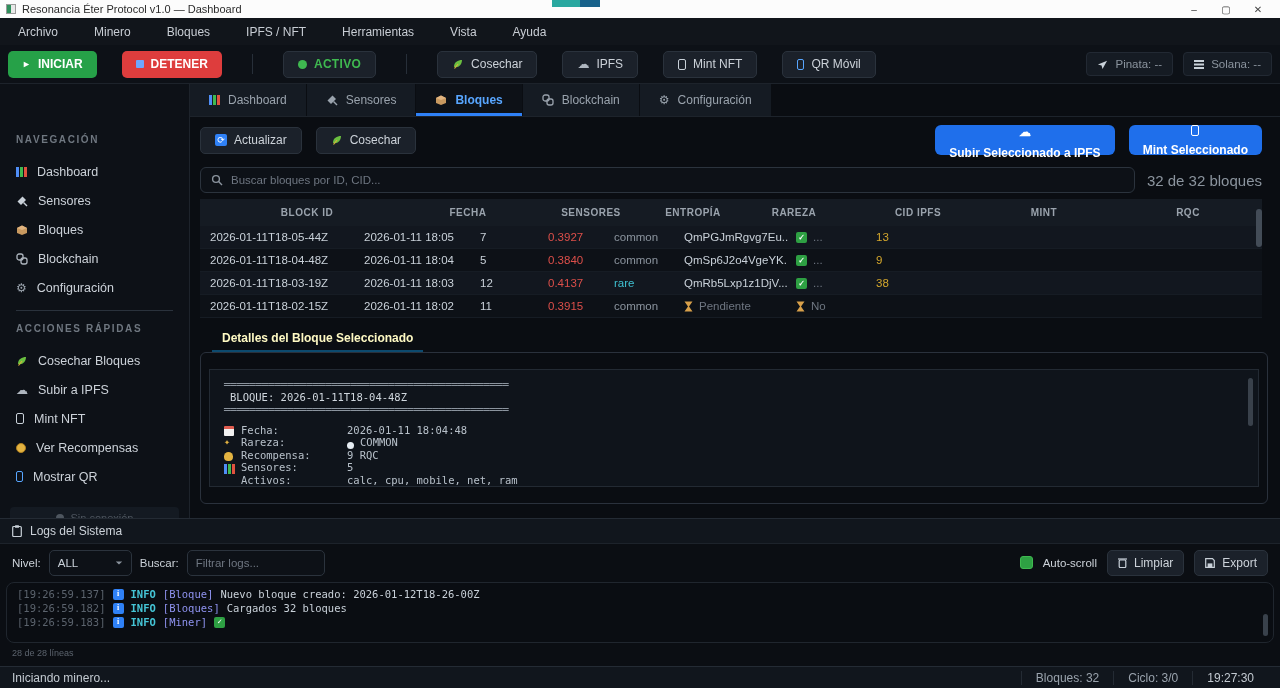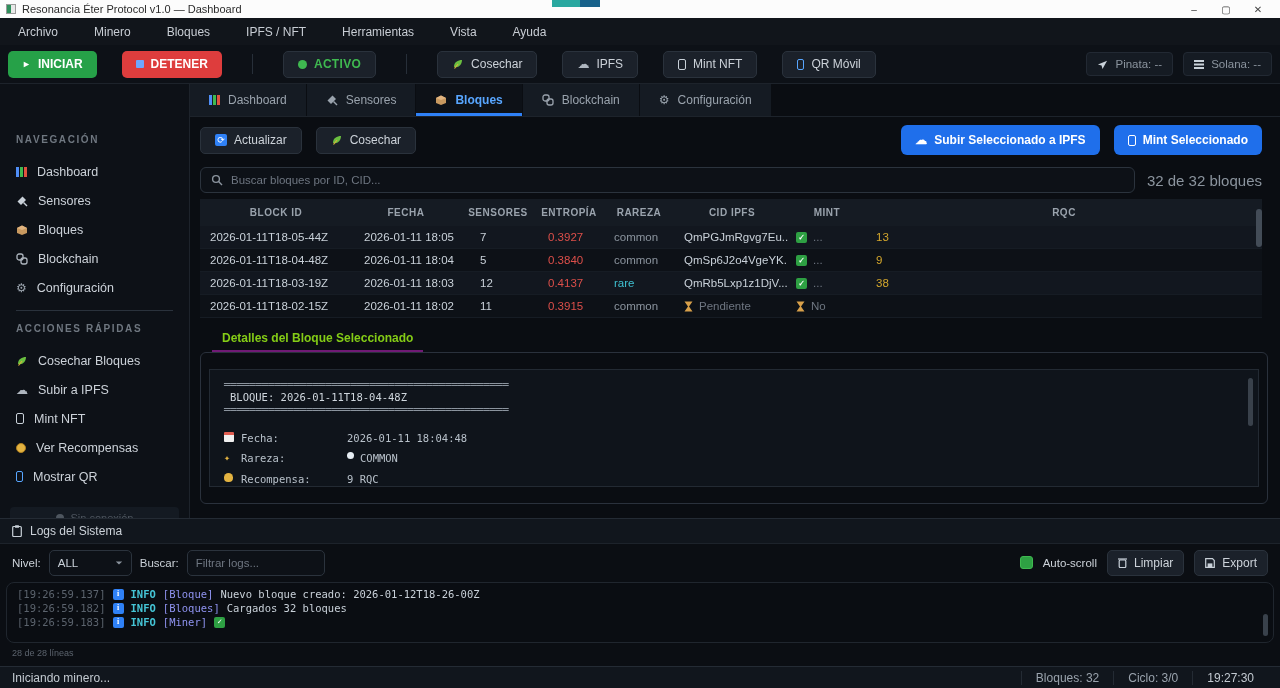--- a/index.html
+++ b/index.html
@@ -27,21 +27,21 @@
   
   .toolbar { height:39px; background:#0d1117; border-bottom:1px solid #1d232b;
     display:flex; align-items:center; padding:0 8px; gap:25px; flex:0 0 39px; }
   .btn { height:27px; border-radius:5px; display:inline-flex; align-items:center;
     gap:7px; padding:0 14px; font-size:12px; white-space:nowrap; }
   .btn-green { background:#26a148; color:#fff; font-weight:700; }
   .btn-red { background:#de3d3d; color:#fff; font-weight:700; }
   .btn-dark { background:#1b212a; border:1px solid #2a323c; color:#ccd2d9; }
   .btn-flat { background:#151b23; border:1px solid #222933; color:#8b949e; height:24px;
     font-size:11.5px; padding:0 10px; border-radius:4px; }
-  .btn-blue { background:#1f6feb; color:#fff; font-weight:600; height:30px; border-radius:6px; }
+  .btn-blue { background:#1f6feb; color:#fff; font-weight:600; height:30px; border-radius:6px;flex-direction:column; }
   .tb-sep { width:1px; height:20px; background:#272f39; margin:0 5px; }
   .status-active { color:#3fb950; font-weight:700; letter-spacing:.3px; }
   .toolbar-right { margin-left:auto; display:flex; gap:10px; }
 
   
   .body-row { flex:1 1 auto; display:flex; min-height:0; }
   .sidebar { width:190px; flex:0 0 190px; background:#0d1117;
     border-right:1px solid #1d232b; padding-top:50px; }
   .side-header { font-size:10px; font-weight:700; letter-spacing:1.6px; color:#6f7780;
     padding:0 16px; margin-bottom:12px; }
@@ -71,51 +71,51 @@
   .search-box input { flex:1; background:transparent; border:none; outline:none;
     color:#c9d1d9; font-size:11.5px; font-family:"Liberation Sans",sans-serif; }
   .search-box input::placeholder { color:#6e7681; }
   .block-count { font-size:15px; color:#8b949e; white-space:nowrap; }
 
   
   .table-wrap { margin:2px 18px 0 10px; position:relative; }
   .trow { display:flex; align-items:center; }
   .thead { background:#151b23; height:27px; }
   .th { font-size:10px; font-weight:700; color:#9aa3ad; letter-spacing:.5px;
-    text-align:center; }
+    text-align:center;margin-left:31px; }
   .tbody-row { height:23px; font-size:11.5px; color:#c9d1d9; border-bottom:1px solid #161c24; }
   .tbody-row.odd { background:#12171f; }
   .tbody-row.even { background:#0d1117; }
   .td { display:flex; align-items:center; gap:6px; padding-left:12px; overflow:hidden;
     white-space:nowrap; }
   .c0{width:152px;} .c1{width:108px;} .c2{width:76px;} .c3{width:66px;}
   .c4{width:74px;} .c5{width:112px;} .c6{width:78px;} .c7{flex:1;}
   .td.c0{padding-left:10px;} .td.c2{padding-left:20px;} .td.c5,.td.c6{padding-left:8px;}
   .td.c7{padding-left:10px;}
   .entropy { color:#dd4f4a; }
   .rarity-common { color:#8b949e; }
   .rarity-rare { color:#3fc1d1; }
   .rqc { color:#d4a72c; }
   .dim { color:#6e7681; }
   .vscroll { position:absolute; width:6px; border-radius:3px; background:#434c57; }
   .table-scroll { right:0; top:10px; height:38px; }
 
   
   .details { margin:10px 12px 0 10px; flex:1; min-height:0; }
   .details-title { display:inline-block; margin-left:12px; padding:3px 10px 5px;
-    font-size:12px; font-weight:700; color:#84cc16; border-bottom:2px solid #701a75; }
+    font-size:12px; font-weight:700; color:#fef9c3; border-bottom:2px solid #0c4a6e; }
   .details-panel { border:1px solid #2a313c; border-radius:6px; height:152px;
     overflow:hidden; }
   .code-box { margin:16px 8px 10px; height:118px; background:#0f141b;
     border:1px solid #232a33; padding:8px 8px 6px 14px; position:relative;
     font-family:"DejaVu Sans Mono", monospace; font-size:10.5px; line-height:12.5px;
     color:#b8c1ca; overflow:hidden; }
   .rule { color:#8b949e; letter-spacing:0; white-space:pre; }
   .bloque-line { color:#d0d7de; padding-left:6px; }
-  .dfield { display:flex; align-items:flex-start; height:12.5px;margin-top:8px; }
+  .dfield { display:flex; align-items:flex-end; height:12.5px; }
   .dficon { width:17px; display:flex; align-items:center; }
   .dflabel { width:106px; }
   .details-scroll { right:5px; top:8px; height:48px; width:5px; background:#39414b; }
 
   
   .logs-section { flex:0 0 148px; border-top:1px solid #242b34; background:#0b0e13;
     display:flex; flex-direction:column; }
   .logs-header { height:25px; flex:0 0 25px; background:#11161d; display:flex;
     align-items:center; gap:8px; padding:0 12px; font-size:12px; color:#ccd2d9;
     border-bottom:1px solid #1d232b; }

